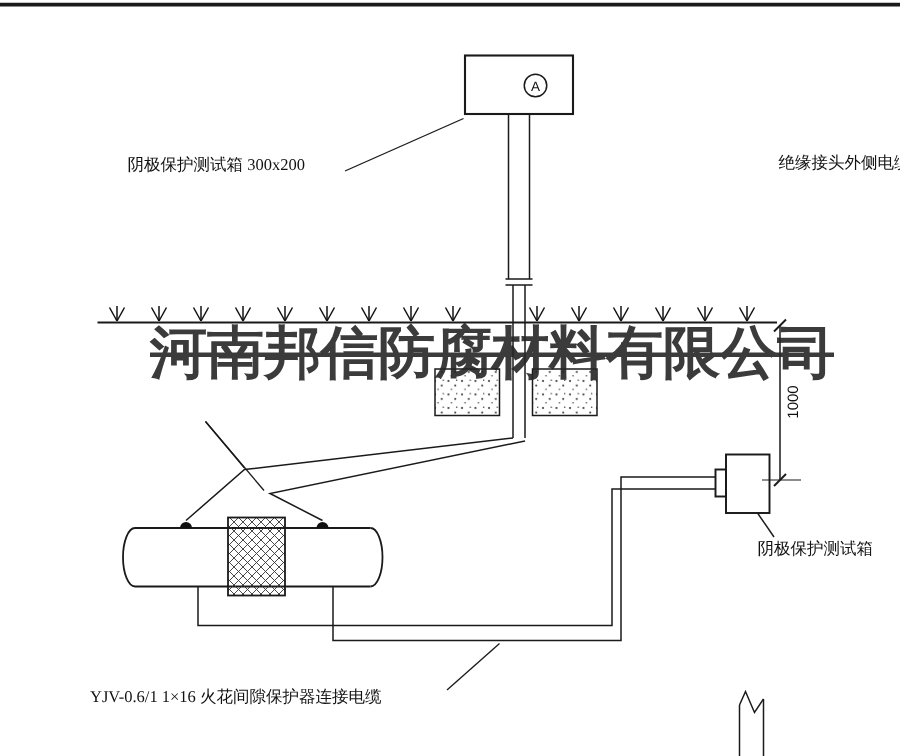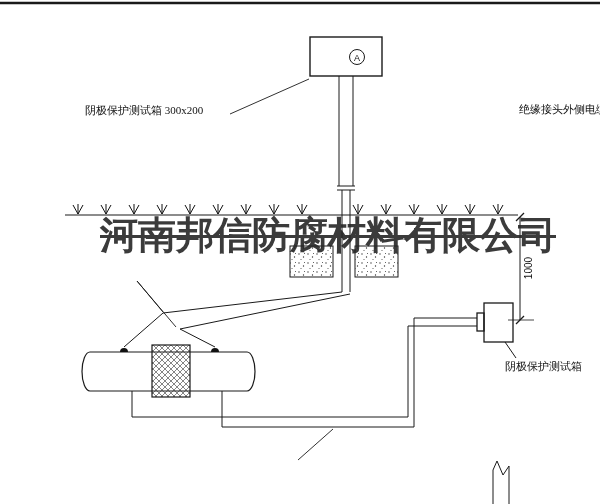--- a/index.html
+++ b/index.html
@@ -136,16 +136,17 @@
     </g>
   </svg>
 
   <div class="label" style="left:85px;top:104px;">阴极保护测试箱 300x200</div>
 
   <div class="label" style="left:519px;top:103px;">绝缘接头外侧电缆</div>
 
 
   <div class="label" style="left:505px;top:360px;">阴极保护测试箱</div>
 
+  <div class="label" style="left:60px;top:459px;">YJV-0.6/1 1×16  火花间隙保护器连接电缆</div>
 
   <div class="watermark">河南邦信防腐材料有限公司</div>
 
 </div>
 
 </body></html>

